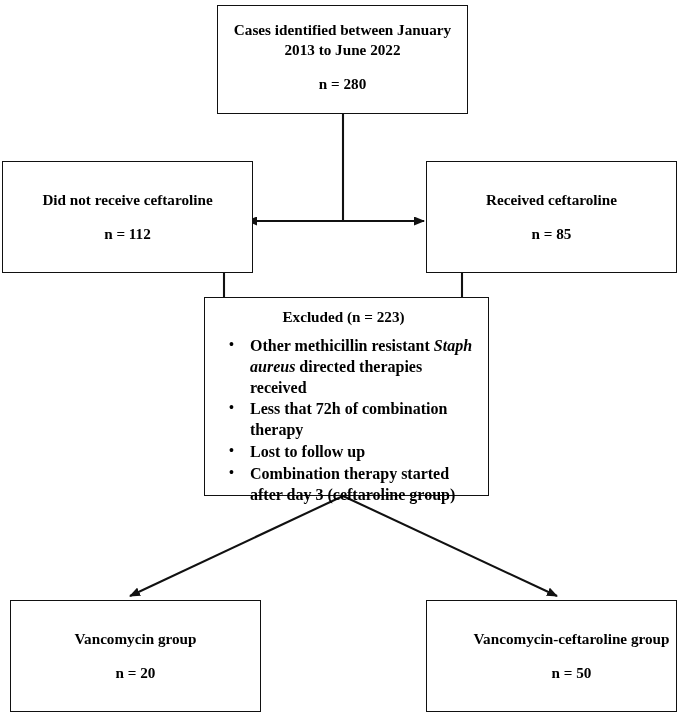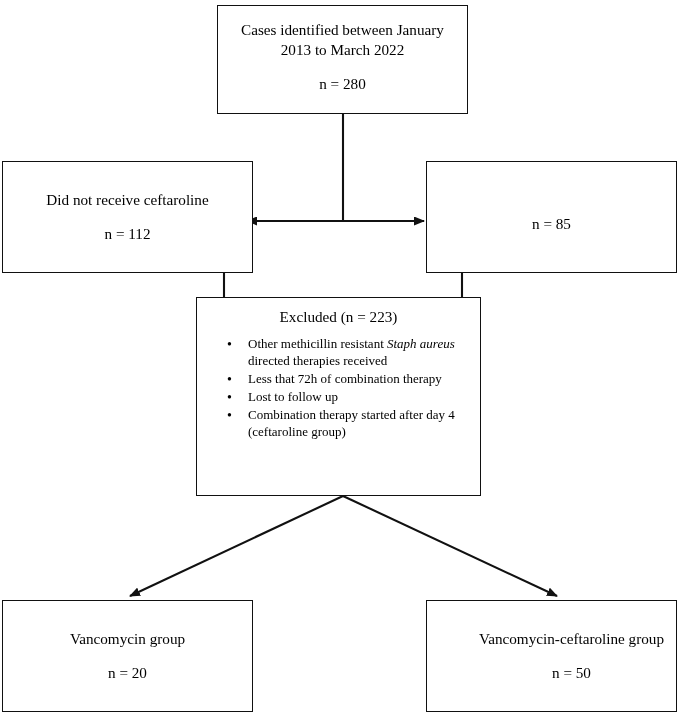--- a/index.html
+++ b/index.html
@@ -8,20 +8,21 @@
     background: #ffffff;
   }
   #canvas {
     position: relative;
     width: 685px;
     height: 718px;
     background: #ffffff;
     font-family: "Liberation Serif", "DejaVu Serif", serif;
     color: #000000;
     overflow: hidden;
+    font-weight: bold;
   }
   svg#connectors {
     position: absolute;
     left: 0;
     top: 0;
     width: 685px;
     height: 718px;
     pointer-events: none;
   }
   .node {
@@ -60,58 +61,58 @@
     width: 251px;
     height: 112px;
   }
   #node-received-ceftaroline {
     left: 426px;
     top: 161px;
     width: 251px;
     height: 112px;
   }
   #node-excluded {
-    left: 196px;
+    left: 204px;
     top: 297px;
     width: 285px;
     height: 199px;
     justify-content: flex-start;
     align-items: stretch;
-    padding: 9px 10px 8px 10px;
+    padding: 9px 10px 8px 4px;
     text-align: left;
   }
   #node-excluded .excluded-title {
     text-align: center;
     font-size: 15.2px;
     margin-bottom: 9px;
   }
   ul.excluded-list {
     margin: 0;
     padding: 0 4px 0 41px;
     list-style: none;
-    font-size: 13px;
+    font-size: 16px;
     line-height: 1.30;
   }
   ul.excluded-list li {
     position: relative;
     margin: 0 0 1px 0;
     text-indent: 0;
   }
   ul.excluded-list li::before {
     content: "\2022";
     position: absolute;
     left: -21px;
     top: 0;
     font-size: 14px;
   }
   .ital {
     font-style: italic;
   }
   #node-vanco {
-    left: 2px;
+    left: 10px;
     top: 600px;
     width: 251px;
     height: 112px;
   }
   #node-vanco-cefta {
     left: 426px;
     top: 600px;
     width: 251px;
     height: 112px;
     padding-left: 40px;
@@ -138,47 +139,48 @@
 
     <line x1="224" y1="273" x2="224" y2="298" stroke="#111111" stroke-width="2.1"></line>
     <line x1="462" y1="273" x2="462" y2="298" stroke="#111111" stroke-width="2.1"></line>
 
     <line x1="343" y1="496" x2="130" y2="596" stroke="#111111" stroke-width="2.1" marker-end="url(#arrow-end)"></line>
     <line x1="343" y1="496" x2="557" y2="596" stroke="#111111" stroke-width="2.1" marker-end="url(#arrow-end)"></line>
   </svg>
 
   <div class="node" id="node-identified">
     <span class="line">Cases identified between January</span>
-    <span class="line">2013 to March 2022</span>
+    <span class="line">2013 to June 2022</span>
     <span class="line count">n = 280</span>
   </div>
 
   <div class="node" id="node-no-ceftaroline">
     <span class="line">Did not receive ceftaroline</span>
     <span class="line count">n = 112</span>
   </div>
 
   <div class="node" id="node-received-ceftaroline">
+    <span class="line">Received ceftaroline</span>
     <span class="line count">n = 85</span>
   </div>
 
   <div class="node" id="node-excluded">
     <div class="excluded-title">Excluded (n = 223)</div>
     <ul class="excluded-list">
       <li>
         <span>Other methicillin resistant </span><span class="ital">Staph aureus</span><span> directed therapies received</span>
       </li>
       <li>
         <span>Less that 72h of combination therapy</span>
       </li>
       <li>
         <span>Lost to follow up</span>
       </li>
       <li>
-        <span>Combination therapy started after day 4 (ceftaroline group)</span>
+        <span>Combination therapy started after day 3 (ceftaroline group)</span>
       </li>
     </ul>
   </div>
 
   <div class="node" id="node-vanco">
     <span class="line">Vancomycin group</span>
     <span class="line count">n = 20</span>
   </div>
 
   <div class="node" id="node-vanco-cefta">

